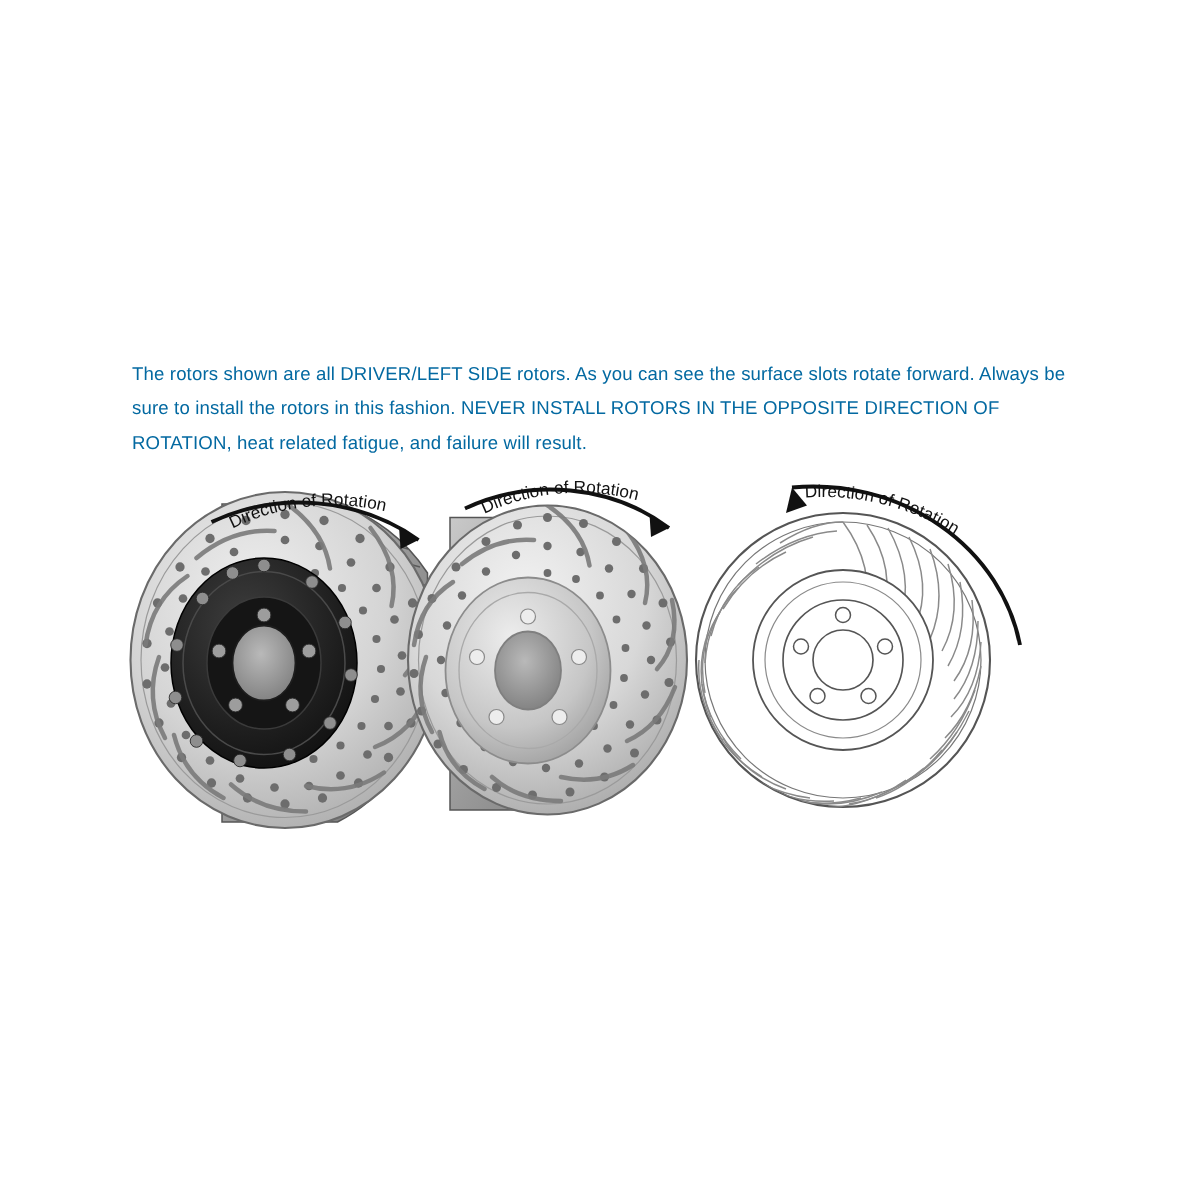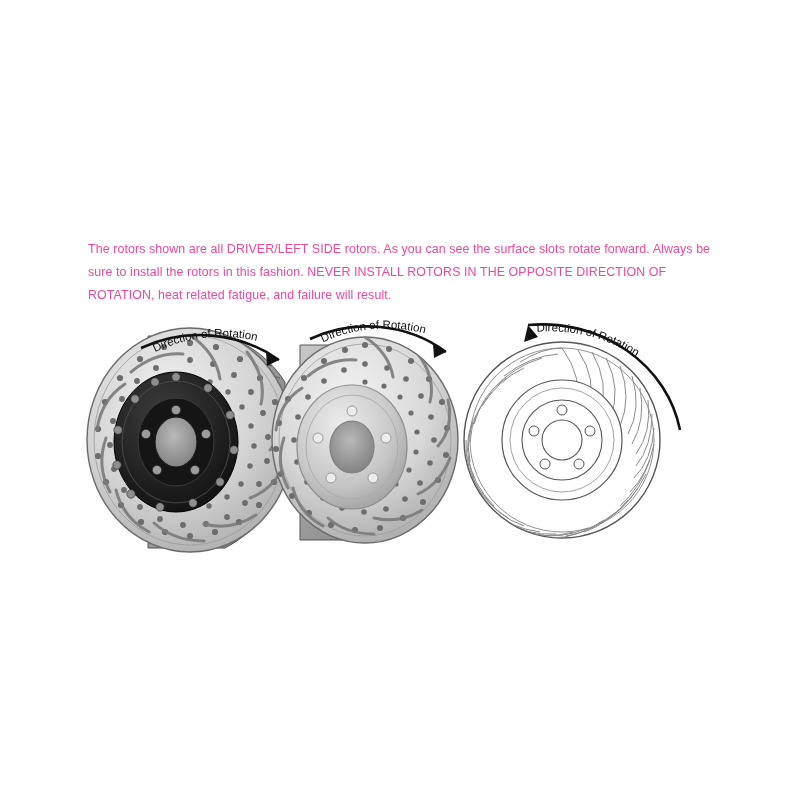--- a/index.html
+++ b/index.html
@@ -21,21 +21,21 @@
     height: 800px;
     background: #ffffff;
   }
   .caption {
     position: absolute;
     left: 88px;
     top: 238px;
     width: 624px;
     font-size: 12.4px;
     line-height: 1.85;
-    color: #ec4899;
+    color: #0369a1;
     letter-spacing: 0.1px;
   }
   .caption span {
     display: inline;
   }
   .diagram {
     position: absolute;
     left: 0;
     top: 0;
     width: 800px;

